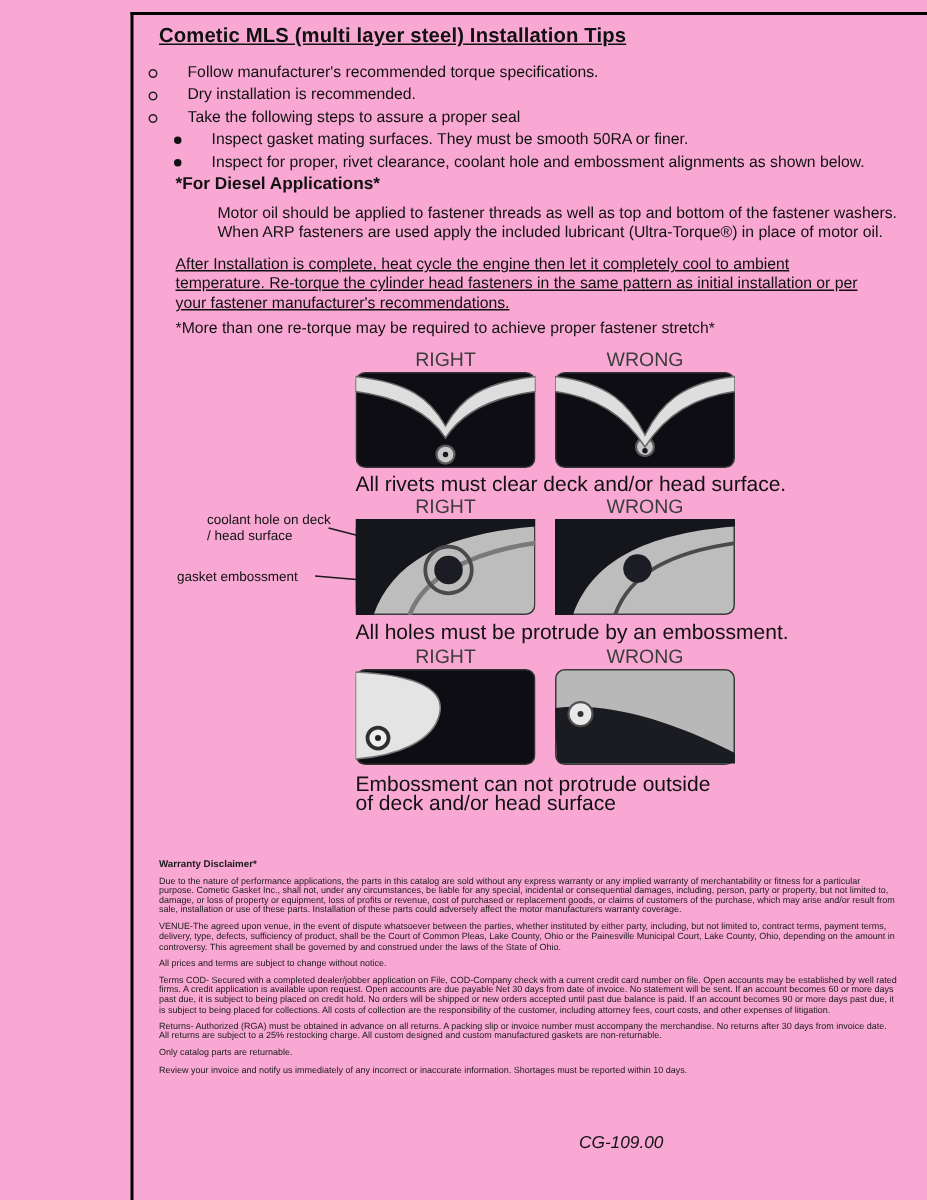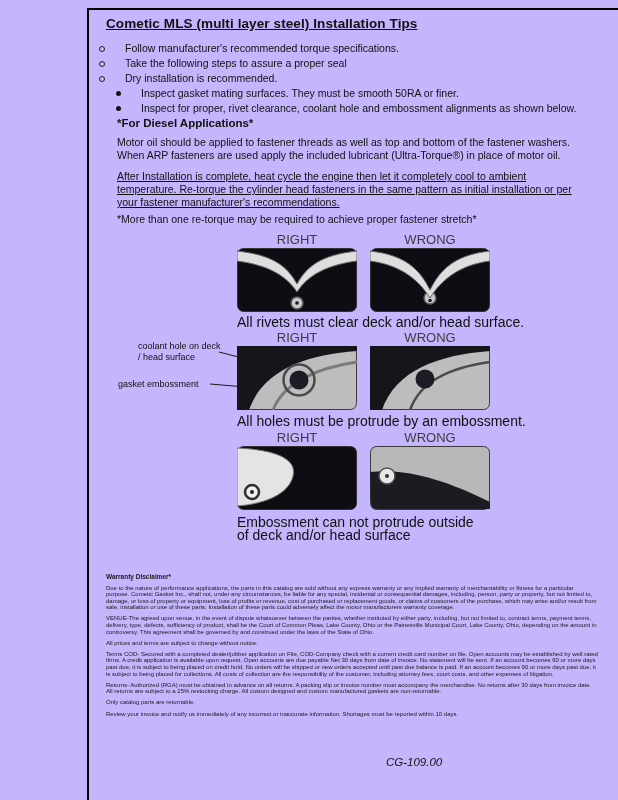--- a/index.html
+++ b/index.html
@@ -1,33 +1,33 @@
 <!DOCTYPE html>
 <html><head>
 <meta charset="utf-8">
 <style>
   html,body { margin:0; padding:0; background:#ffffff; }
-  .page { position:relative; width:618px; height:800px; background:#c4b5fd;
+  .page { position:relative; width:618px; height:800px; background:#f9a8d4;
           font-family:"Liberation Sans", sans-serif; color:#111; overflow:hidden; }
 
   .top-border { position:absolute; left:87px; top:8px; width:531px; height:2px; background:#000; }
   .left-border { position:absolute; left:87px; top:8px; width:2px; height:792px; background:#000; }
 
   .title { position:absolute; left:106px; top:16px; margin:0; font-size:13.5px; font-weight:bold;
            text-decoration:underline; letter-spacing:.1px; }
 
   .tips { position:absolute; left:99px; top:42px; width:495px; font-size:10.5px; }
   .bullet { display:flex; gap:20px; margin-bottom:2.5px; line-height:12.5px; }
   .bullet.sub { margin-left:17px; }
   .b-hollow { width:4px; height:4px; border:1px solid #222; border-radius:50%; flex:none; margin-top:4px; }
   .b-solid  { width:5px; height:5px; background:#111; border-radius:50%; flex:none; margin-top:4px; }
 
   .diesel-h { position:absolute; left:117px; top:117px; margin:0; font-size:11.5px; font-weight:bold; }
   .para { position:absolute; left:117px; width:466px; margin:0; font-size:10.5px; line-height:13px; }
-  .para.p1 { top:136px; }
+  .para.p1 { top:136px;margin-left:28px; }
   .para.p2 { top:170px;text-decoration:underline; }
   .para.note { top:213px; }
 
   .dlabel { position:absolute; width:120px; text-align:center; font-size:13px; color:#3c3c3c; }
   .dimg { position:absolute; width:120px; height:64px; }
   .dimg svg { display:block; width:120px; height:64px; }
   .dcap { position:absolute; font-size:14px; line-height:13px; color:#111; }
 
   .callout { position:absolute; font-size:9px; line-height:10.5px; color:#111; }
   .lines { position:absolute; left:0; top:0; pointer-events:none; }
@@ -48,25 +48,25 @@
 
   <h1 class="title">Cometic MLS (multi layer steel) Installation Tips</h1>
 
   <div class="tips">
     <div class="bullet">
       <span class="b-hollow"></span>
       <span>Follow manufacturer's recommended torque specifications.</span>
     </div>
     <div class="bullet">
       <span class="b-hollow"></span>
-      <span>Take the following steps to assure a proper seal</span>
+      <span>Dry installation is recommended.</span>
     </div>
     <div class="bullet">
       <span class="b-hollow"></span>
-      <span>Dry installation is recommended.</span>
+      <span>Take the following steps to assure a proper seal</span>
     </div>
     <div class="bullet sub">
       <span class="b-solid"></span>
       <span>Inspect gasket mating surfaces.  They must be smooth 50RA or finer.</span>
     </div>
     <div class="bullet sub">
       <span class="b-solid"></span>
       <span>Inspect for proper, rivet clearance, coolant hole and embossment alignments as shown below.</span>
     </div>
   </div>

